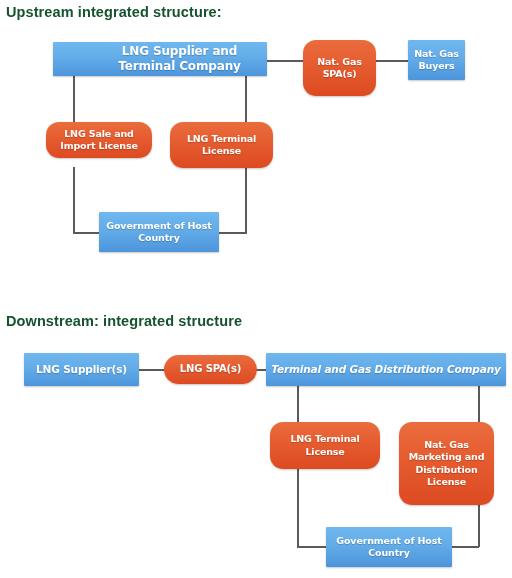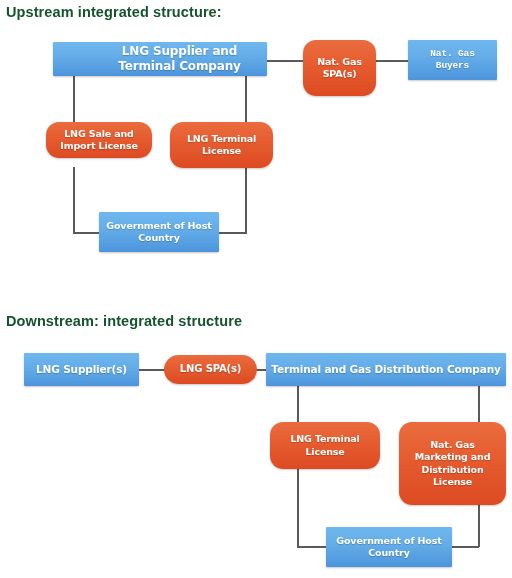--- a/index.html
+++ b/index.html
@@ -82,21 +82,21 @@
 <div class="conn h" style="left:73px; top:232px; width:174px;"></div>
 
 <div class="node blue" style="left:53px; top:42px; width:214px; height:34px; font-size:12px;padding-left:44px;">
   <span class="lbl">LNG Supplier and Terminal Company</span>
 </div>
 
 <div class="node orange rounded" style="left:303px; top:40px; width:73px; height:56px; font-size:9.5px;justify-content:center;">
   <span class="lbl">Nat. Gas SPA(s)</span>
 </div>
 
-<div class="node blue" style="left:408px; top:40px; width:89px; height:40px; font-size:9.5px;font-family:Liberation Mono, monospace;">
+<div class="node blue" style="left:408px; top:40px; width:57px; height:40px; font-size:9.5px;">
   <span class="lbl">Nat. Gas Buyers</span>
 </div>
 
 <div class="node orange rounded" style="left:46px; top:122px; width:106px; height:36px; font-size:9.5px;">
   <span class="lbl">LNG Sale and Import License</span>
 </div>
 
 <div class="node orange rounded" style="left:170px; top:122px; width:103px; height:46px; font-size:9.5px;">
   <span class="lbl">LNG Terminal License</span>
 </div>
@@ -116,27 +116,27 @@
 <div class="conn h" style="left:297px; top:546px; width:182px;"></div>
 
 <div class="node blue" style="left:24px; top:353px; width:115px; height:33px; font-size:10.5px;justify-content:center;">
   <span class="lbl">LNG Supplier(s)</span>
 </div>
 
 <div class="node orange pill" style="left:164px; top:355px; width:93px; height:29px; font-size:10px;">
   <span class="lbl">LNG SPA(s)</span>
 </div>
 
-<div class="node blue" style="left:266px; top:353px; width:240px; height:33px; font-size:10.5px;">
+<div class="node blue" style="left:266px; top:353px; width:240px; height:33px; font-size:10.5px;font-style:italic;">
   <span class="lbl">Terminal and Gas Distribution Company</span>
 </div>
 
 <div class="node orange rounded" style="left:270px; top:422px; width:110px; height:47px; font-size:9.5px;">
   <span class="lbl">LNG Terminal License</span>
 </div>
 
-<div class="node orange rounded" style="left:399px; top:422px; width:107px; height:83px; font-size:9.5px;text-align:center;">
+<div class="node orange rounded" style="left:399px; top:422px; width:95px; height:83px; font-size:9.5px;text-align:center;">
   <span class="lbl">Nat. Gas Marketing and Distribution License</span>
 </div>
 
 <div class="node blue" style="left:326px; top:527px; width:126px; height:40px; font-size:9.5px;">
   <span class="lbl">Government of Host Country</span>
 </div>
 
 </body></html>

